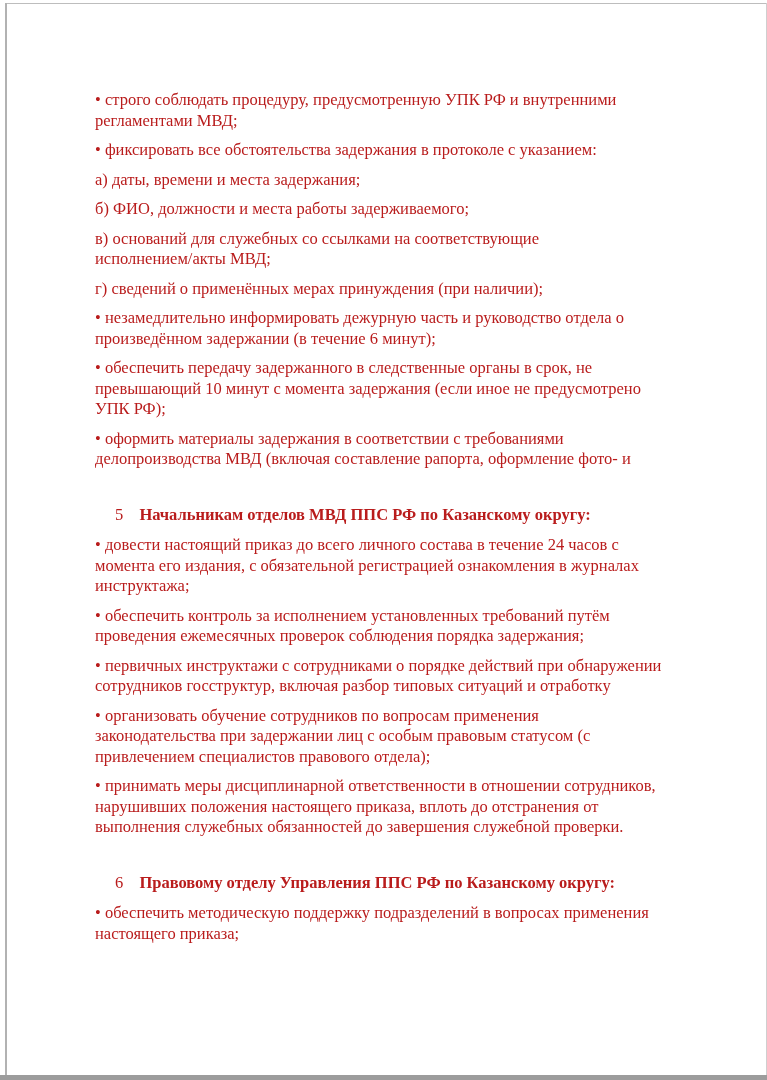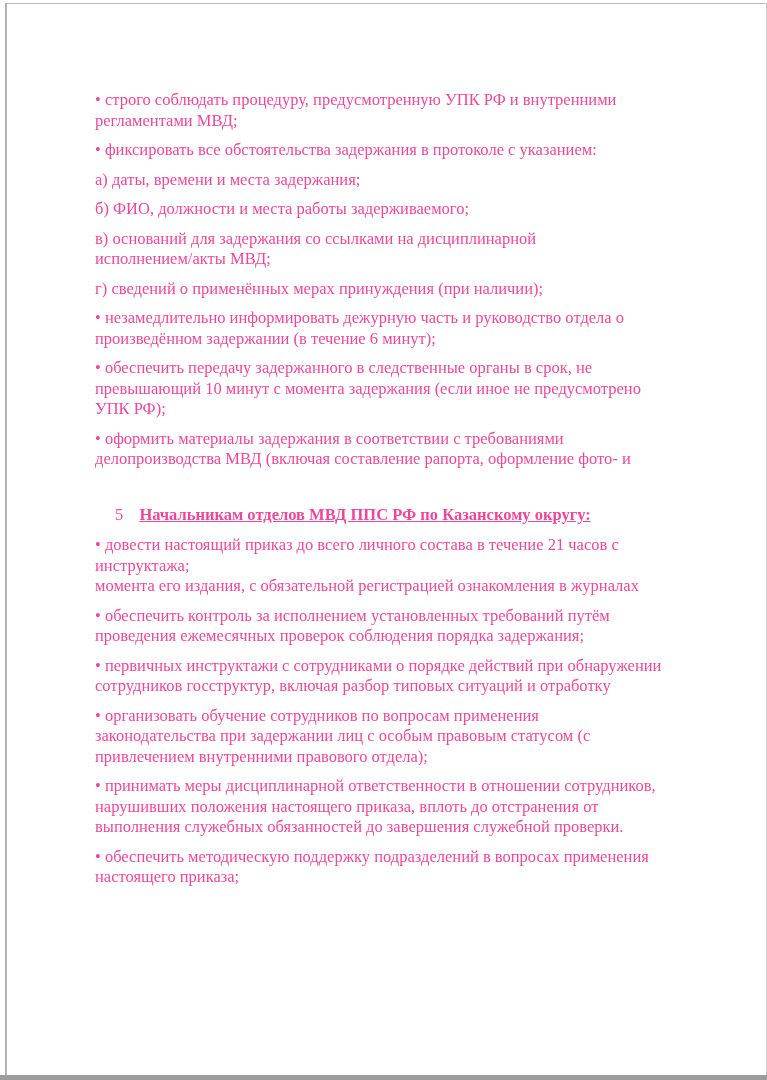--- a/index.html
+++ b/index.html
@@ -15,33 +15,33 @@
   .edge-top    { position: absolute; left: 5px; right: 0; top: 3px; height: 1px; background: #bdbdbd; }
   .edge-left   { position: absolute; left: 5px; top: 3px; bottom: 0; width: 2px; background: #b2b2b2; }
   .edge-right  { position: absolute; right: 0; top: 3px; bottom: 0; width: 1px; background: #cfcfcf; }
   .edge-bottom { position: absolute; left: 0; right: 0; bottom: 0; height: 5px; background: #9c9c9c; }
 
   .content {
     position: absolute;
     left: 95px;
     top: 90px;
     width: 600px;
-    color: #ec4899;
+    color: #b91c1c;
     font-size: 16.5px;
     line-height: 20.5px;
   }
   .para { margin: 0 0 9px 0; }
   .ln { display: block; white-space: nowrap; }
   .heading {
     margin: 35px 0 10px 0;
     padding-left: 20px;
     white-space: nowrap;
   }
   .hnum { font-weight: normal; margin-right: 12px; }
-  .htitle { font-weight: bold; text-decoration: underline; }
+  .htitle { font-weight: bold; }
 </style>
 </head>
 <body>
 
 <div class="edge-top"></div>
 <div class="edge-left"></div>
 <div class="edge-right"></div>
 <div class="edge-bottom"></div>
 
 <div class="content">
@@ -57,21 +57,21 @@
 
   <p class="para">
     <span class="ln">а) даты, времени и места задержания;</span>
   </p>
 
   <p class="para">
     <span class="ln">б) ФИО, должности и места работы задерживаемого;</span>
   </p>
 
   <p class="para">
-    <span class="ln">в) оснований для задержания со ссылками на дисциплинарной</span>
+    <span class="ln">в) оснований для служебных со ссылками на соответствующие</span>
     <span class="ln">исполнением/акты МВД;</span>
   </p>
 
   <p class="para">
     <span class="ln">г) сведений о применённых мерах принуждения (при наличии);</span>
   </p>
 
   <p class="para">
     <span class="ln">• незамедлительно информировать дежурную часть и руководство отдела о</span>
     <span class="ln">произведённом задержании (в течение 6 минут);</span>
@@ -87,46 +87,50 @@
     <span class="ln">• оформить материалы задержания в соответствии с требованиями</span>
     <span class="ln">делопроизводства МВД (включая составление рапорта, оформление фото- и</span>
   </p>
 
   <p class="heading">
     <span class="hnum">5</span>
     <span class="htitle">Начальникам отделов МВД ППС РФ по Казанскому округу:</span>
   </p>
 
   <p class="para">
-    <span class="ln">• довести настоящий приказ до всего личного состава в течение 21 часов с</span>
+    <span class="ln">• довести настоящий приказ до всего личного состава в течение 24 часов с</span>
+    <span class="ln">момента его издания, с обязательной регистрацией ознакомления в журналах</span>
     <span class="ln">инструктажа;</span>
-    <span class="ln">момента его издания, с обязательной регистрацией ознакомления в журналах</span>
   </p>
 
   <p class="para">
     <span class="ln">• обеспечить контроль за исполнением установленных требований путём</span>
     <span class="ln">проведения ежемесячных проверок соблюдения порядка задержания;</span>
   </p>
 
   <p class="para">
     <span class="ln">• первичных инструктажи с сотрудниками о порядке действий при обнаружении</span>
     <span class="ln">сотрудников госструктур, включая разбор типовых ситуаций и отработку</span>
   </p>
 
   <p class="para">
     <span class="ln">• организовать обучение сотрудников по вопросам применения</span>
     <span class="ln">законодательства при задержании лиц с особым правовым статусом (с</span>
-    <span class="ln">привлечением внутренними правового отдела);</span>
+    <span class="ln">привлечением специалистов правового отдела);</span>
   </p>
 
   <p class="para">
     <span class="ln">• принимать меры дисциплинарной ответственности в отношении сотрудников,</span>
     <span class="ln">нарушивших положения настоящего приказа, вплоть до отстранения от</span>
     <span class="ln">выполнения служебных обязанностей до завершения служебной проверки.</span>
   </p>
 
+  <p class="heading">
+    <span class="hnum">6</span>
+    <span class="htitle">Правовому отделу Управления ППС РФ по Казанскому округу:</span>
+  </p>
 
   <p class="para">
     <span class="ln">• обеспечить методическую поддержку подразделений в вопросах применения</span>
     <span class="ln">настоящего приказа;</span>
   </p>
 
 </div>
 
 </body></html>

